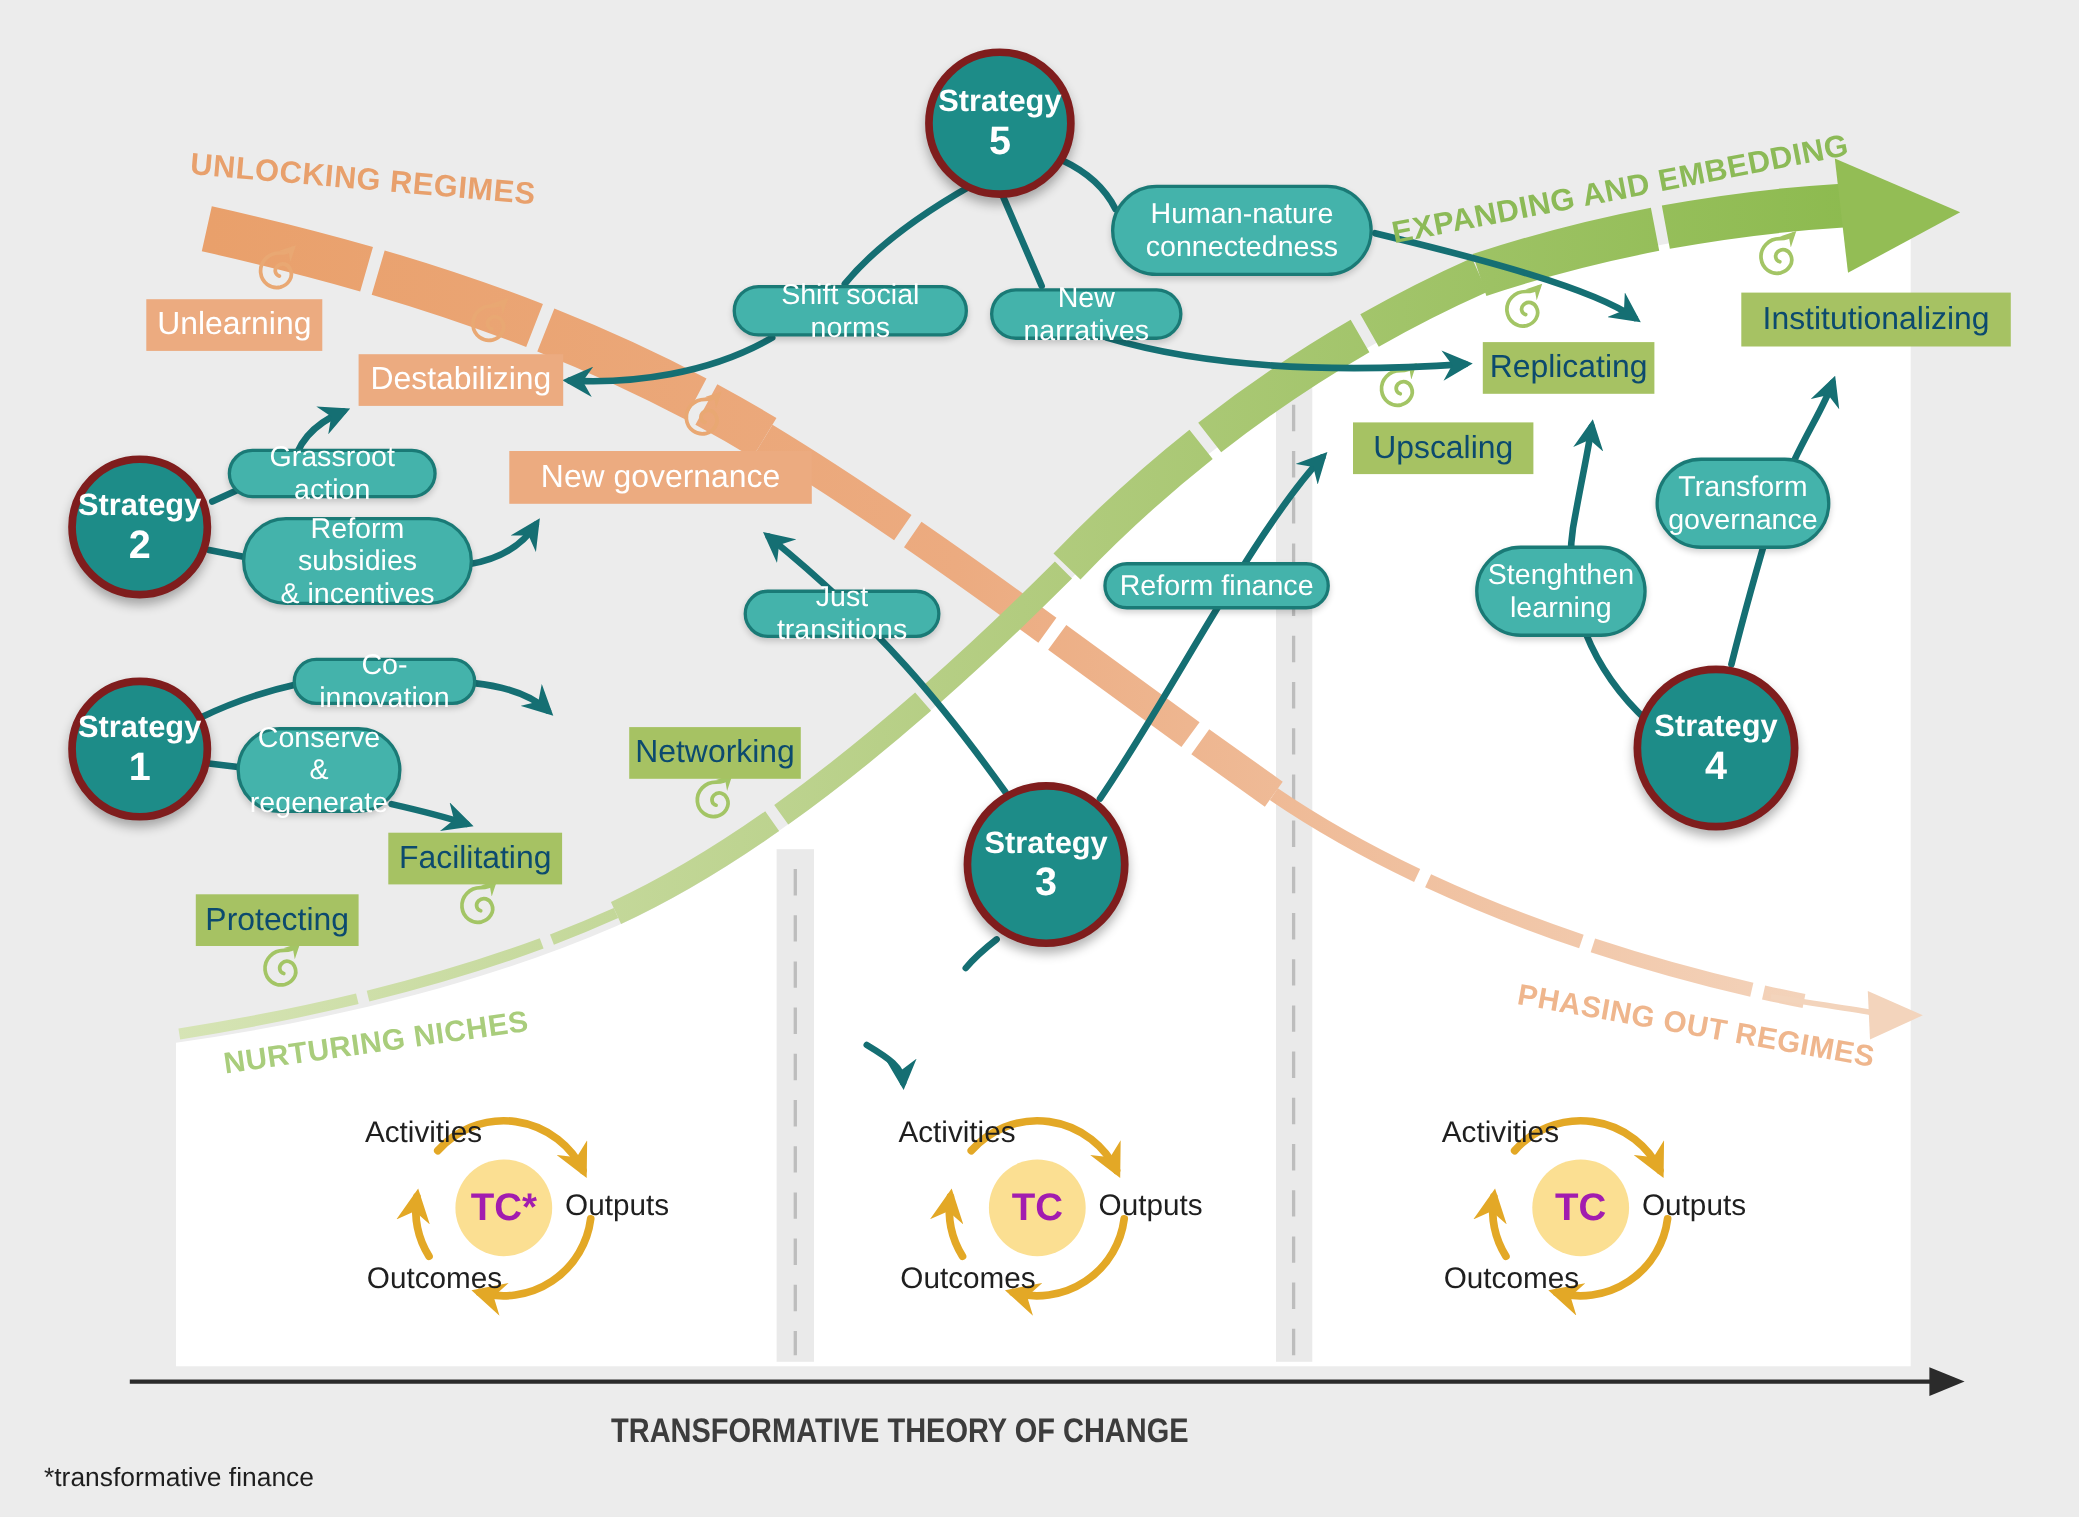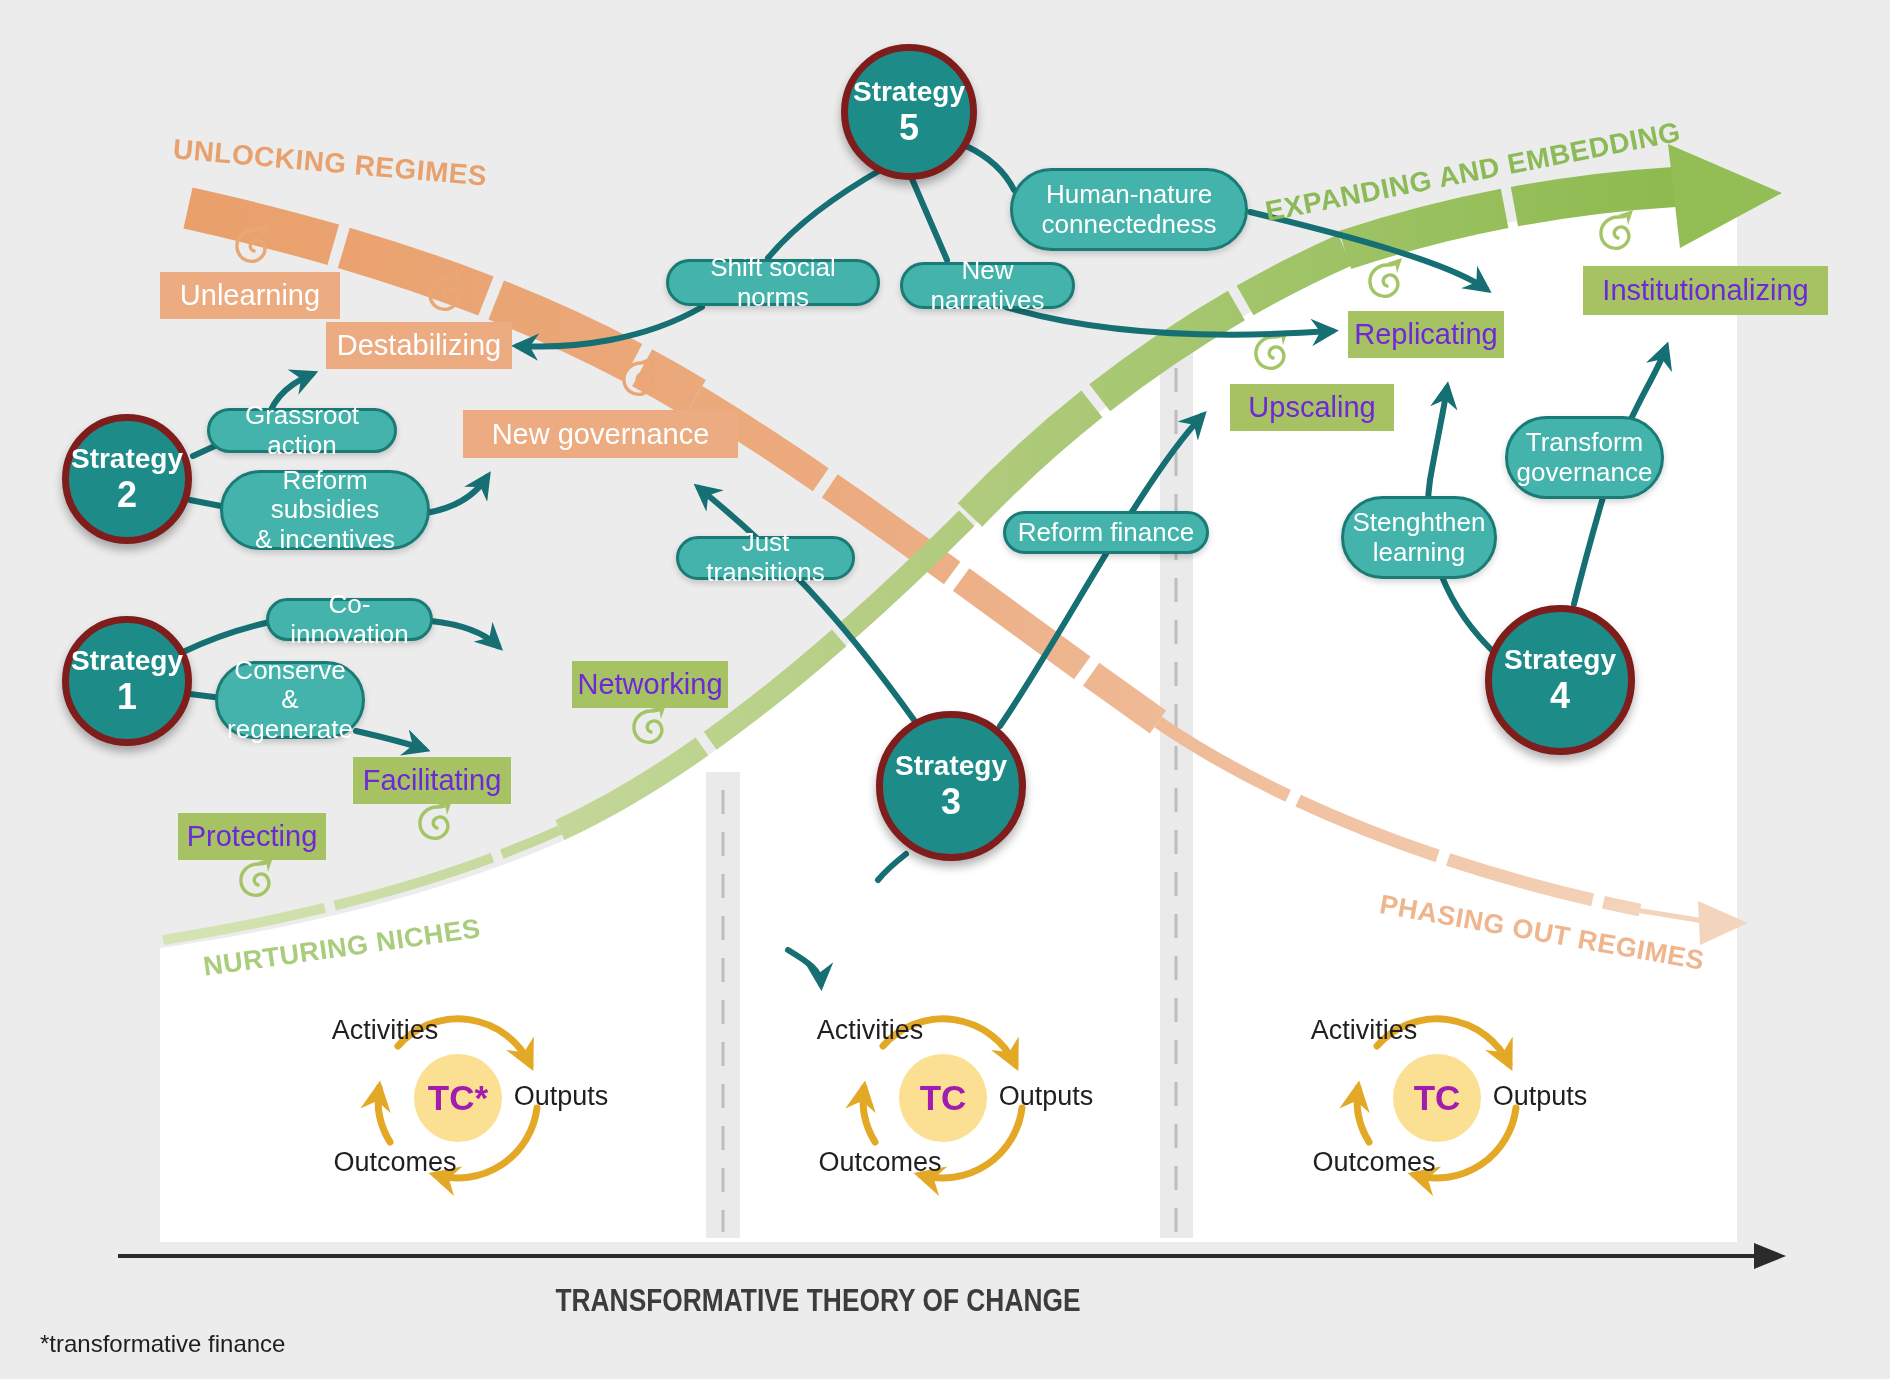--- a/index.html
+++ b/index.html
@@ -9,21 +9,21 @@
     background: #ececec; overflow: hidden;
     font-family: "Liberation Sans", sans-serif;
   }
   .layer { position:absolute; left:0; top:0; }
   .obox {
     position:absolute; background:#ecab80; color:#fff;
     display:flex; align-items:center; justify-content:center;
     font-size:29px; white-space:nowrap;
   }
   .gbox {
-    position:absolute; background:#a6c263; color:#6d28d9;
+    position:absolute; background:#a6c263; color:#0c4a6e;
     display:flex; align-items:center; justify-content:center;
     font-size:29px; white-space:nowrap;
   }
   .pill {
     position:absolute; background:#44b3ab; border:3px solid #1a7a76;
     border-radius:46px; color:#fff; text-align:center;
     display:flex; align-items:center; justify-content:center;
     font-size:26px; line-height:1.14; white-space:pre-line;
     box-shadow:0 3px 6px rgba(0,0,0,.18); padding:0 8px;
   }
@@ -182,21 +182,21 @@
       <line x1="118" y1="1256" x2="1758" y2="1256" stroke="#2b2b2b" stroke-width="4"></line>
       <polygon points="1754,1243 1786,1256 1754,1269" fill="#2b2b2b"></polygon>
     </g>
   </svg>
 
   <div class="bandlabel" style="left:330px; top:163px; transform:translate(-50%,-50%) rotate(5deg); color:#e8a06c; font-size:28px;">UNLOCKING REGIMES</div>
   <div class="bandlabel" style="left:1473px; top:172px; transform:translate(-50%,-50%) rotate(-11deg); color:#8cba57; font-size:28px;">EXPANDING AND EMBEDDING</div>
   <div class="bandlabel" style="left:342px; top:948px; transform:translate(-50%,-50%) rotate(-8deg); color:#a9cd7c; font-size:27px;">NURTURING NICHES</div>
   <div class="bandlabel" style="left:1542px; top:933px; transform:translate(-50%,-50%) rotate(10deg); color:#efb68d; font-size:27px;">PHASING OUT REGIMES</div>
 
-  <div class="obox" style="left:160px; top:272px; width:180px; height:47px;">Unlearning</div>
+  <div class="obox" style="left:133px; top:272px; width:160px; height:47px;">Unlearning</div>
   <div class="obox" style="left:326px; top:322px; width:186px; height:47px;">Destabilizing</div>
   <div class="obox" style="left:463px; top:410px; width:275px; height:48px;">New governance</div>
 
   <div class="gbox" style="left:572px; top:661px; width:156px; height:47px;">Networking</div>
   <div class="gbox" style="left:353px; top:757px; width:158px; height:47px;">Facilitating</div>
   <div class="gbox" style="left:178px; top:813px; width:148px; height:47px;">Protecting</div>
   <div class="gbox" style="left:1230px; top:384px; width:164px; height:47px;">Upscaling</div>
   <div class="gbox" style="left:1348px; top:311px; width:156px; height:47px;">Replicating</div>
   <div class="gbox" style="left:1583px; top:266px; width:245px; height:49px;">Institutionalizing</div>
 

